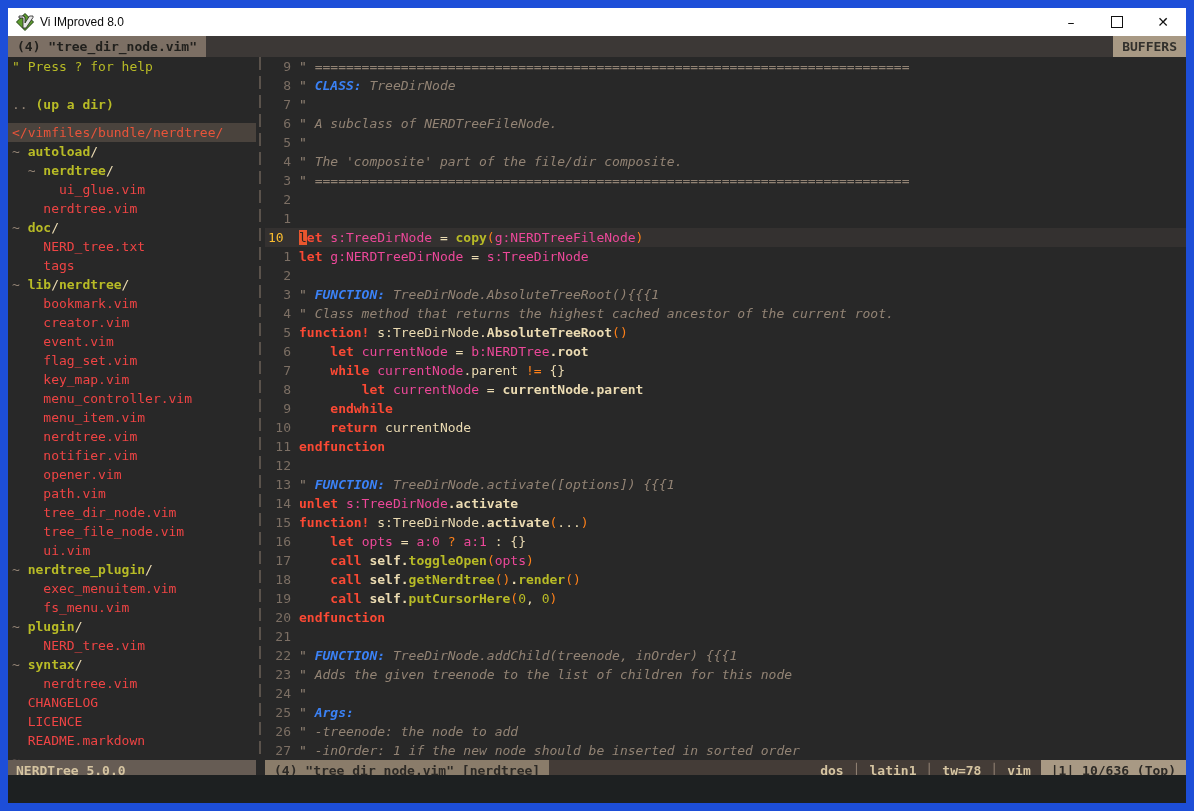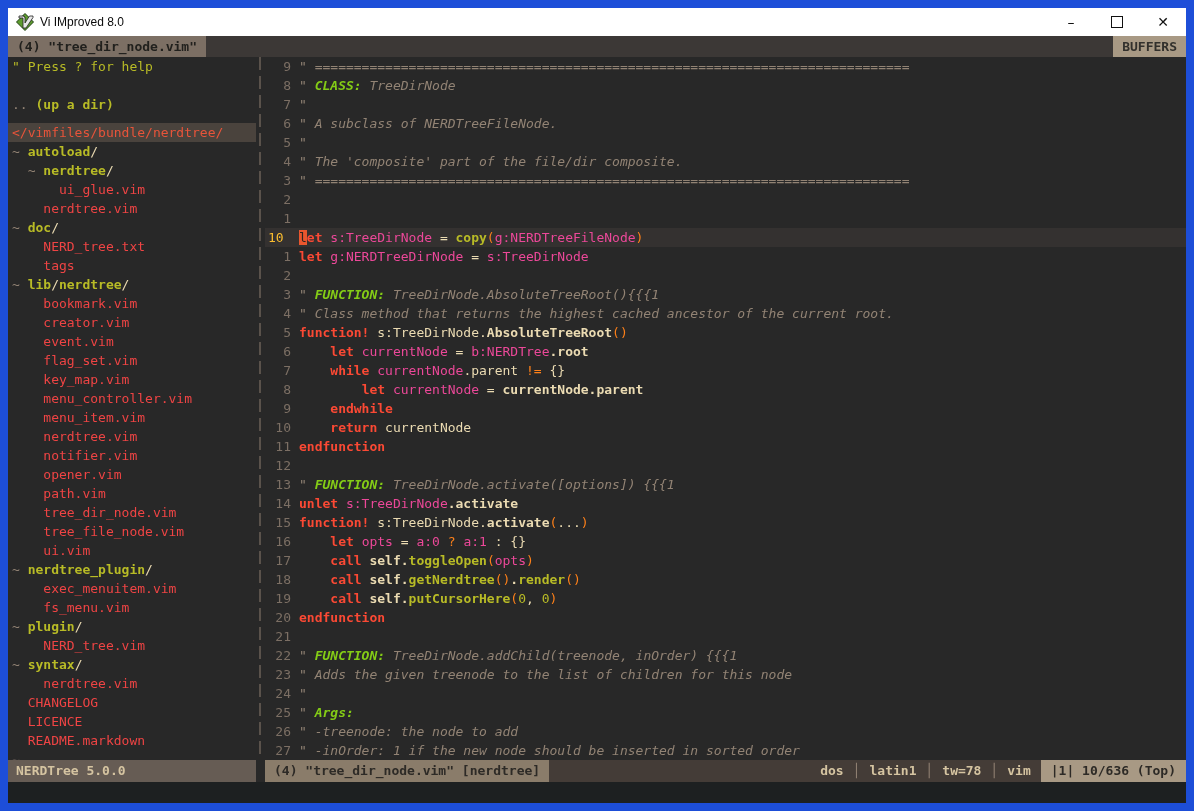--- a/index.html
+++ b/index.html
@@ -32,42 +32,42 @@
   .nerdtree .row{padding-left:4px;}
   .row.cur{background:#343130;}
   .row.root-row{background:#4a433d;margin-top:9px;}
   .segs{white-space:pre;}
 
   .gutter{flex:none;width:26px;padding-right:8px;text-align:right;color:#7c6f64;}
   .gutter.curnum{width:31px;padding-left:3px;padding-right:0;text-align:left;color:#fabd2f;}
 
   
   .sg-c {color:#928374;font-style:italic;}
-  .sg-cb{color:#84cc16;font-style:italic;font-weight:bold;}
+  .sg-cb{color:#3b82f6;font-style:italic;font-weight:bold;}
   .sg-k {color:#fb4934;font-weight:bold;}
   .sg-v {color:#ec4899;}
   .sg-f {color:#ebdbb2;}
   .sg-fb{color:#ebdbb2;font-weight:bold;}
   .sg-fn{color:#b8bb26;font-weight:bold;}
   .sg-p {color:#fe8019;}
   .sg-o {color:#fe8019;}
   .sg-nu{color:#b8bb26;}
   .sg-cursor{background:#e9562e;color:#2b2420;}
   
   .sg-help{color:#b8bb26;}
   .sg-dim{color:#928374;}
   .sg-marker{color:#928374;}
   .sg-dirb{color:#b8bb26;font-weight:bold;}
   .sg-slash{color:#ebdbb2;}
   .sg-file{color:#ef4444;}
   .sg-rootpath{color:#e8543a;}
   .sg-tilde{color:#504945;}
 
   
-  .statusline{height:22px;flex:none;display:flex;align-items:stretch;background:#443c37;
+  .statusline{height:15px;flex:none;display:flex;align-items:stretch;background:#443c37;
               font:bold 13px/22px "DejaVu Sans Mono", monospace;white-space:pre;}
   .st-left{width:248px;flex:none;box-sizing:border-box;background:#665c54;color:#d5c4a1;padding-left:8px;}
   .st-gap{width:9px;flex:none;background:#282828;}
   .st-file{flex:none;background:#8a7c6a;color:#2d2a26;padding:0 9px;}
   .st-mid{flex:1;}
   .st-info{flex:none;color:#d5c4a1;padding-right:10px;}
   .st-info .bar{color:#928374;padding:0 9px;}
   .st-pos{flex:none;background:#a89984;color:#2d2a26;padding:0 10px;}
 
   .cmdline{flex:1;background:#1d2021;}

